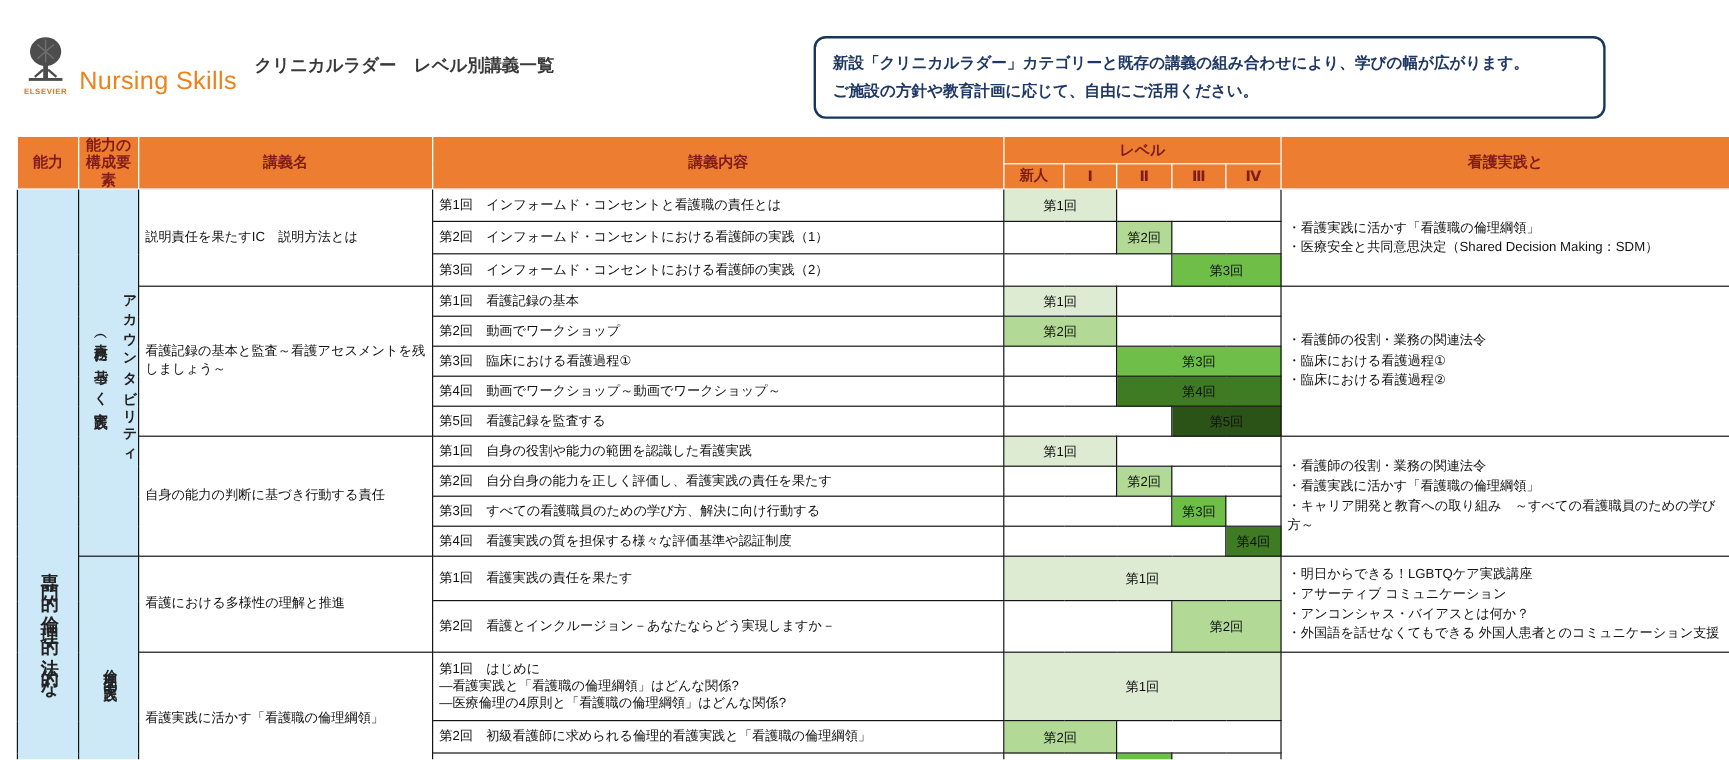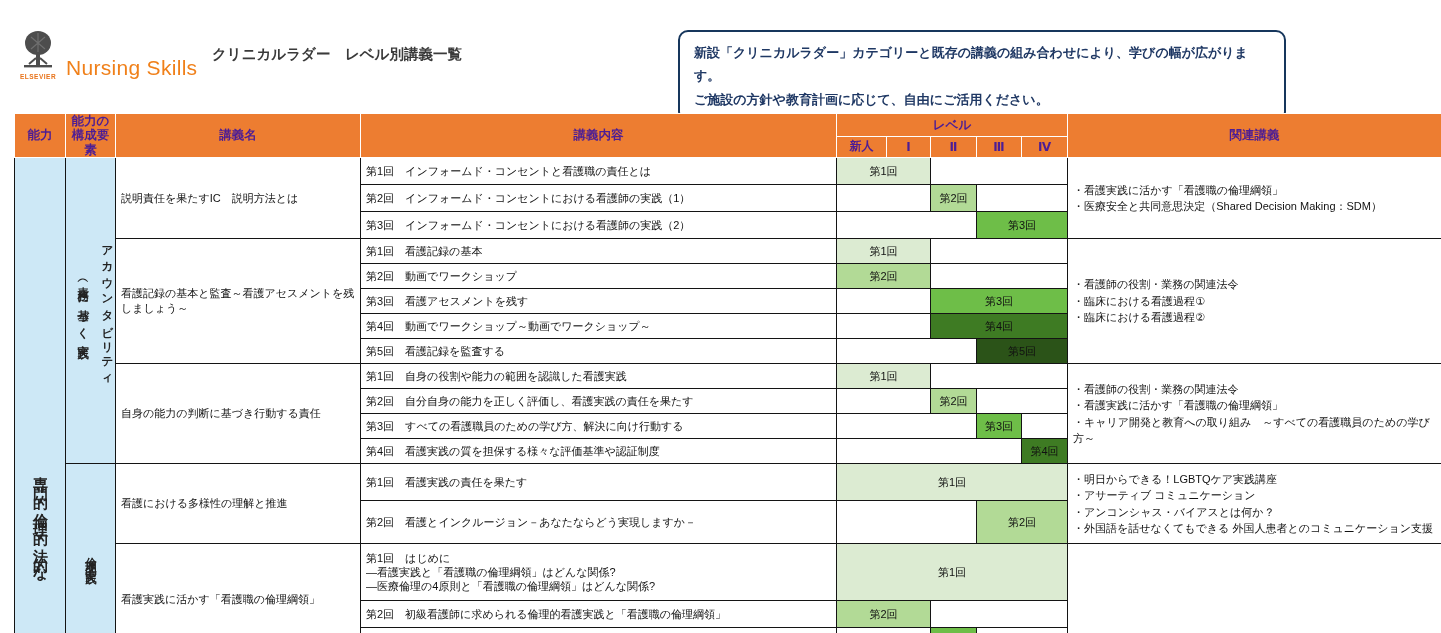--- a/index.html
+++ b/index.html
@@ -6,27 +6,27 @@
   .screen{position:relative;width:1441px;height:633px;background:#fff;overflow:hidden;
           font-family:"Liberation Sans","DejaVu Sans",sans-serif;color:#222;}
 
   
   .logo{position:absolute;left:16px;top:30px;width:44px;text-align:center;}
   .logo svg{display:block;margin:0 auto;}
   .logo-word{font-size:6.5px;font-weight:bold;color:#E8731A;letter-spacing:.5px;margin-top:1px;}
   .brand{position:absolute;left:66px;top:56px;font-size:21px;color:#F0801A;font-weight:500;letter-spacing:.3px;}
   .page-title{position:absolute;left:212px;top:45px;font-size:14.5px;font-weight:bold;color:#3a3a3a;}
   .note{position:absolute;left:16px;top:86px;font-size:9.5px;color:#595959;line-height:1.45;white-space:pre-line;}
-  .info-box{position:absolute;left:678px;top:30px;width:608px;border:2px solid #16365C;border-radius:10px;
+  .info-box{position:absolute;left:678px;top:30px;width:660px;border:2px solid #16365C;border-radius:10px;
             padding:9px 14px;box-sizing:border-box;}
   .info-box .line{font-size:13px;font-weight:bold;color:#1F3864;line-height:1.8;}
 
   
   table.main{position:absolute;left:14px;top:113px;border-collapse:collapse;table-layout:fixed;width:1427px;}
-  table.main th{background:#ED7D31;color:#4c1d95;border:1.5px solid #fff;font-weight:bold;padding:0;text-align:center;margin-top:23px;}
+  table.main th{background:#ED7D31;color:#7f1d1d;border:1.5px solid #fff;font-weight:bold;padding:0;text-align:center;margin-top:23px;}
   .th-main{font-size:12.5px;line-height:1.15;white-space:pre-line;}
   tr.hdr1{height:19px;} tr.hdr2{height:18px;}
   .th-sub{font-size:12px;}
   table.main td{border:1px solid #141414;font-size:11px;color:#111;padding:1px 5px;background:#fff;vertical-align:middle;}
   .blue{background:#CDE8F6 !important;}
   .content-cell{text-align:left;white-space:pre-line;line-height:1.3;}
   .name-cell{line-height:1.35;white-space:pre-line;}
   .badge{text-align:center;padding:0;font-size:11px;color:#000;}
   .lv1{background:#DCEBD2 !important;}
   .lv2{background:#B2DA96 !important;}
@@ -80,21 +80,21 @@
     </colgroup>
 
     <tbody>
         <tr class="hdr1">
       <th class="th-main" rowspan="2">能力</th>
       <th class="th-main" rowspan="2">能力の
 構成要素</th>
       <th class="th-main" rowspan="2">講義名</th>
       <th class="th-main" rowspan="2">講義内容</th>
       <th class="th-main" colspan="5">レベル</th>
-      <th class="th-main" rowspan="2">関連講義</th>
+      <th class="th-main" rowspan="2">看護実践と</th>
     </tr>
     <tr class="hdr2">
       <th class="th-sub">新人</th>
       <th class="th-sub">Ⅰ</th>
       <th class="th-sub">Ⅱ</th>
       <th class="th-sub">Ⅲ</th>
       <th class="th-sub">Ⅳ</th>
     </tr>
 
     <tr class="h27">
@@ -132,21 +132,21 @@
       <td class="related-cell" rowspan="5">・看護師の役割・業務の関連法令
 ・臨床における看護過程①
 ・臨床における看護過程②</td>
     </tr>
     <tr class="h25">
       <td class="content-cell">第2回　動画でワークショップ</td>
       <td class="badge lv2" colspan="2">第2回</td>
       <td colspan="3"></td>
     </tr>
     <tr class="h25">
-      <td class="content-cell">第3回　看護アセスメントを残す</td>
+      <td class="content-cell">第3回　臨床における看護過程①</td>
       <td colspan="2"></td>
       <td class="badge lv3" colspan="3">第3回</td>
     </tr>
     <tr class="h25">
       <td class="content-cell">第4回　動画でワークショップ～動画でワークショップ～</td>
       <td colspan="2"></td>
       <td class="badge lv4" colspan="3">第4回</td>
     </tr>
     <tr class="h25">
       <td class="content-cell">第5回　看護記録を監査する</td>

